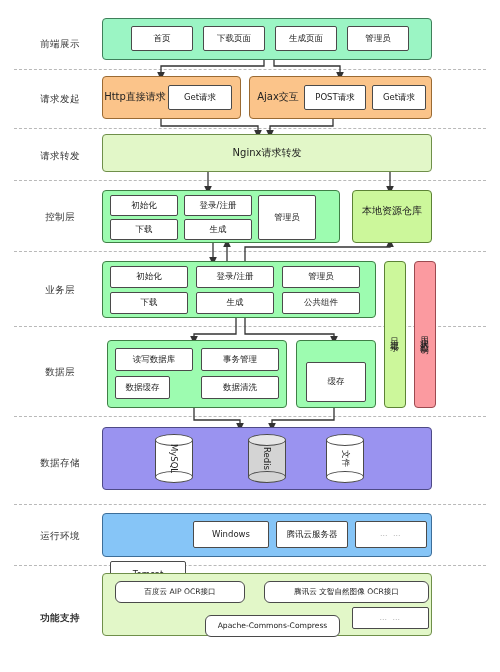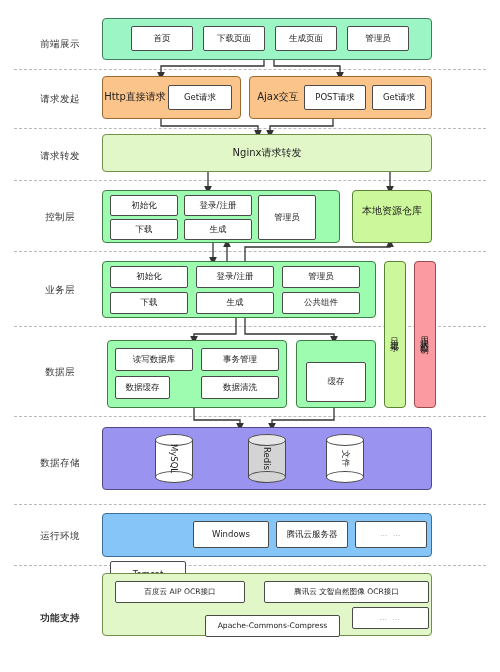--- a/index.html
+++ b/index.html
@@ -69,21 +69,21 @@
     display: flex;
     align-items: center;
     justify-content: center;
     font-size: 8.5px;
     color: #222222;
     text-align: center;
     line-height: 1.15;
     white-space: nowrap;
   }
   .node.ghost { color: #b0b0b0; font-size: 7.5px; letter-spacing: 1.5px; }
-  .node.tiny  { font-size: 7.6px; }
+  .node.tiny  { font-size: 7.6px; border-radius: 6px; }
 
   
   .bandtext {
     position: absolute;
     display: flex;
     align-items: center;
     justify-content: center;
     font-size: 10px;
     color: #222222;
     white-space: nowrap;

